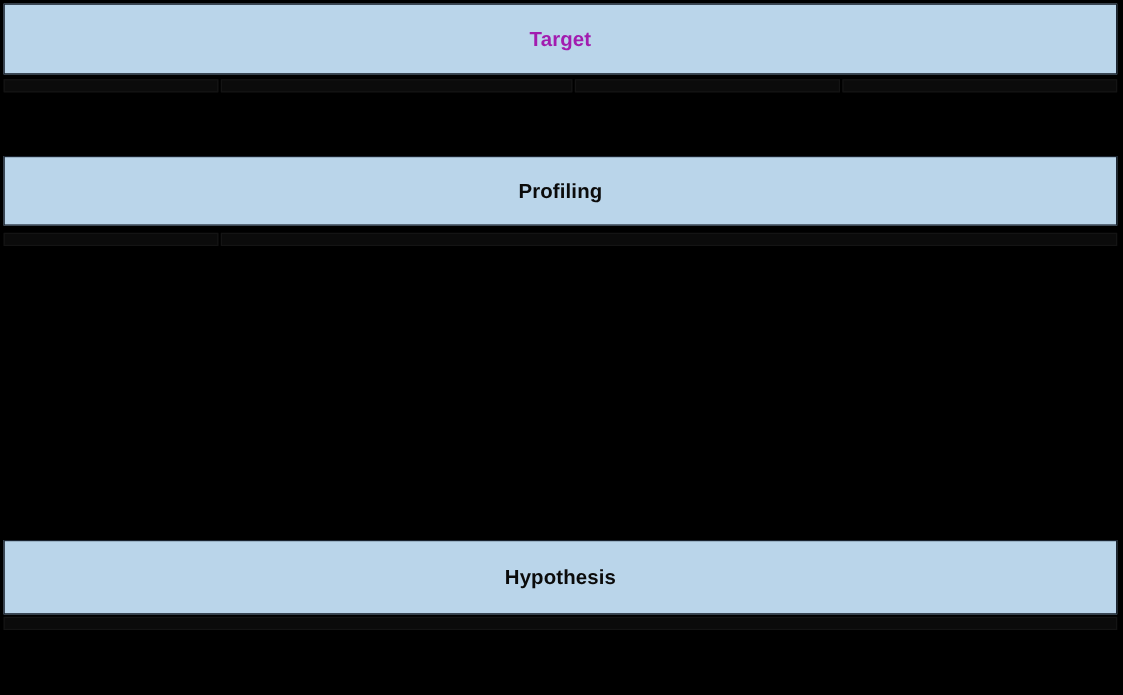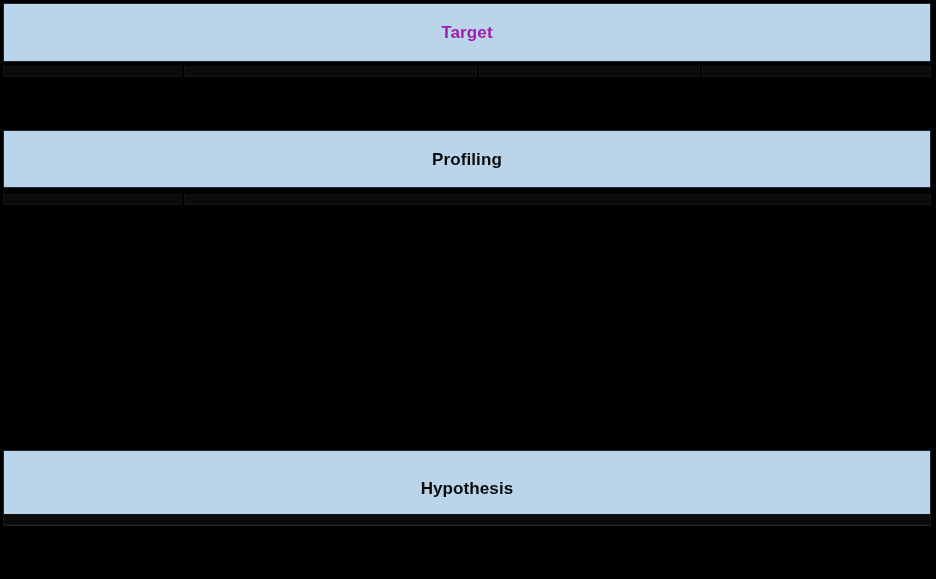--- a/index.html
+++ b/index.html
@@ -100,21 +100,21 @@
     </div>
     <div class="dark-row" style="left: 3px; top: 194px; width: 928px; height: 11px;">
       <div class="dark-box" style="width: 179px; background: rgb(11, 11, 11); border-color: rgb(20, 20, 20);">
         <span class="dark-box-label" style="color: rgb(11, 11, 11);"></span>
       </div>
       <div class="dark-box" style="width: 747px; background: rgb(11, 11, 11); border-color: rgb(20, 20, 20);">
         <span class="dark-box-label" style="color: rgb(11, 11, 11);"></span>
       </div>
     </div>
     <div class="dark-body" style="left: 0px; top: 525px; width: 936px; height: 54px;"></div>
-    <div class="band" style="left: 3px; top: 450px; width: 928px; height: 76px; background: rgb(186, 213, 234); border-color: rgb(27, 36, 48);">
+    <div class="band" style="left: 3px; top: 450px; width: 928px; height: 62px; background: rgb(186, 213, 234); border-color: rgb(27, 36, 48);">
       <div class="band-label" style="color: rgb(11, 11, 11);">Hypothesis</div>
     </div>
     <div class="dark-row" style="left: 3px; top: 514px; width: 928px; height: 11px;">
       <div class="dark-box" style="width: 928px; background: rgb(11, 11, 11); border-color: rgb(20, 20, 20);">
         <span class="dark-box-label" style="color: rgb(11, 11, 11);"></span>
       </div>
     </div>
   </div>
 
 </body></html>

